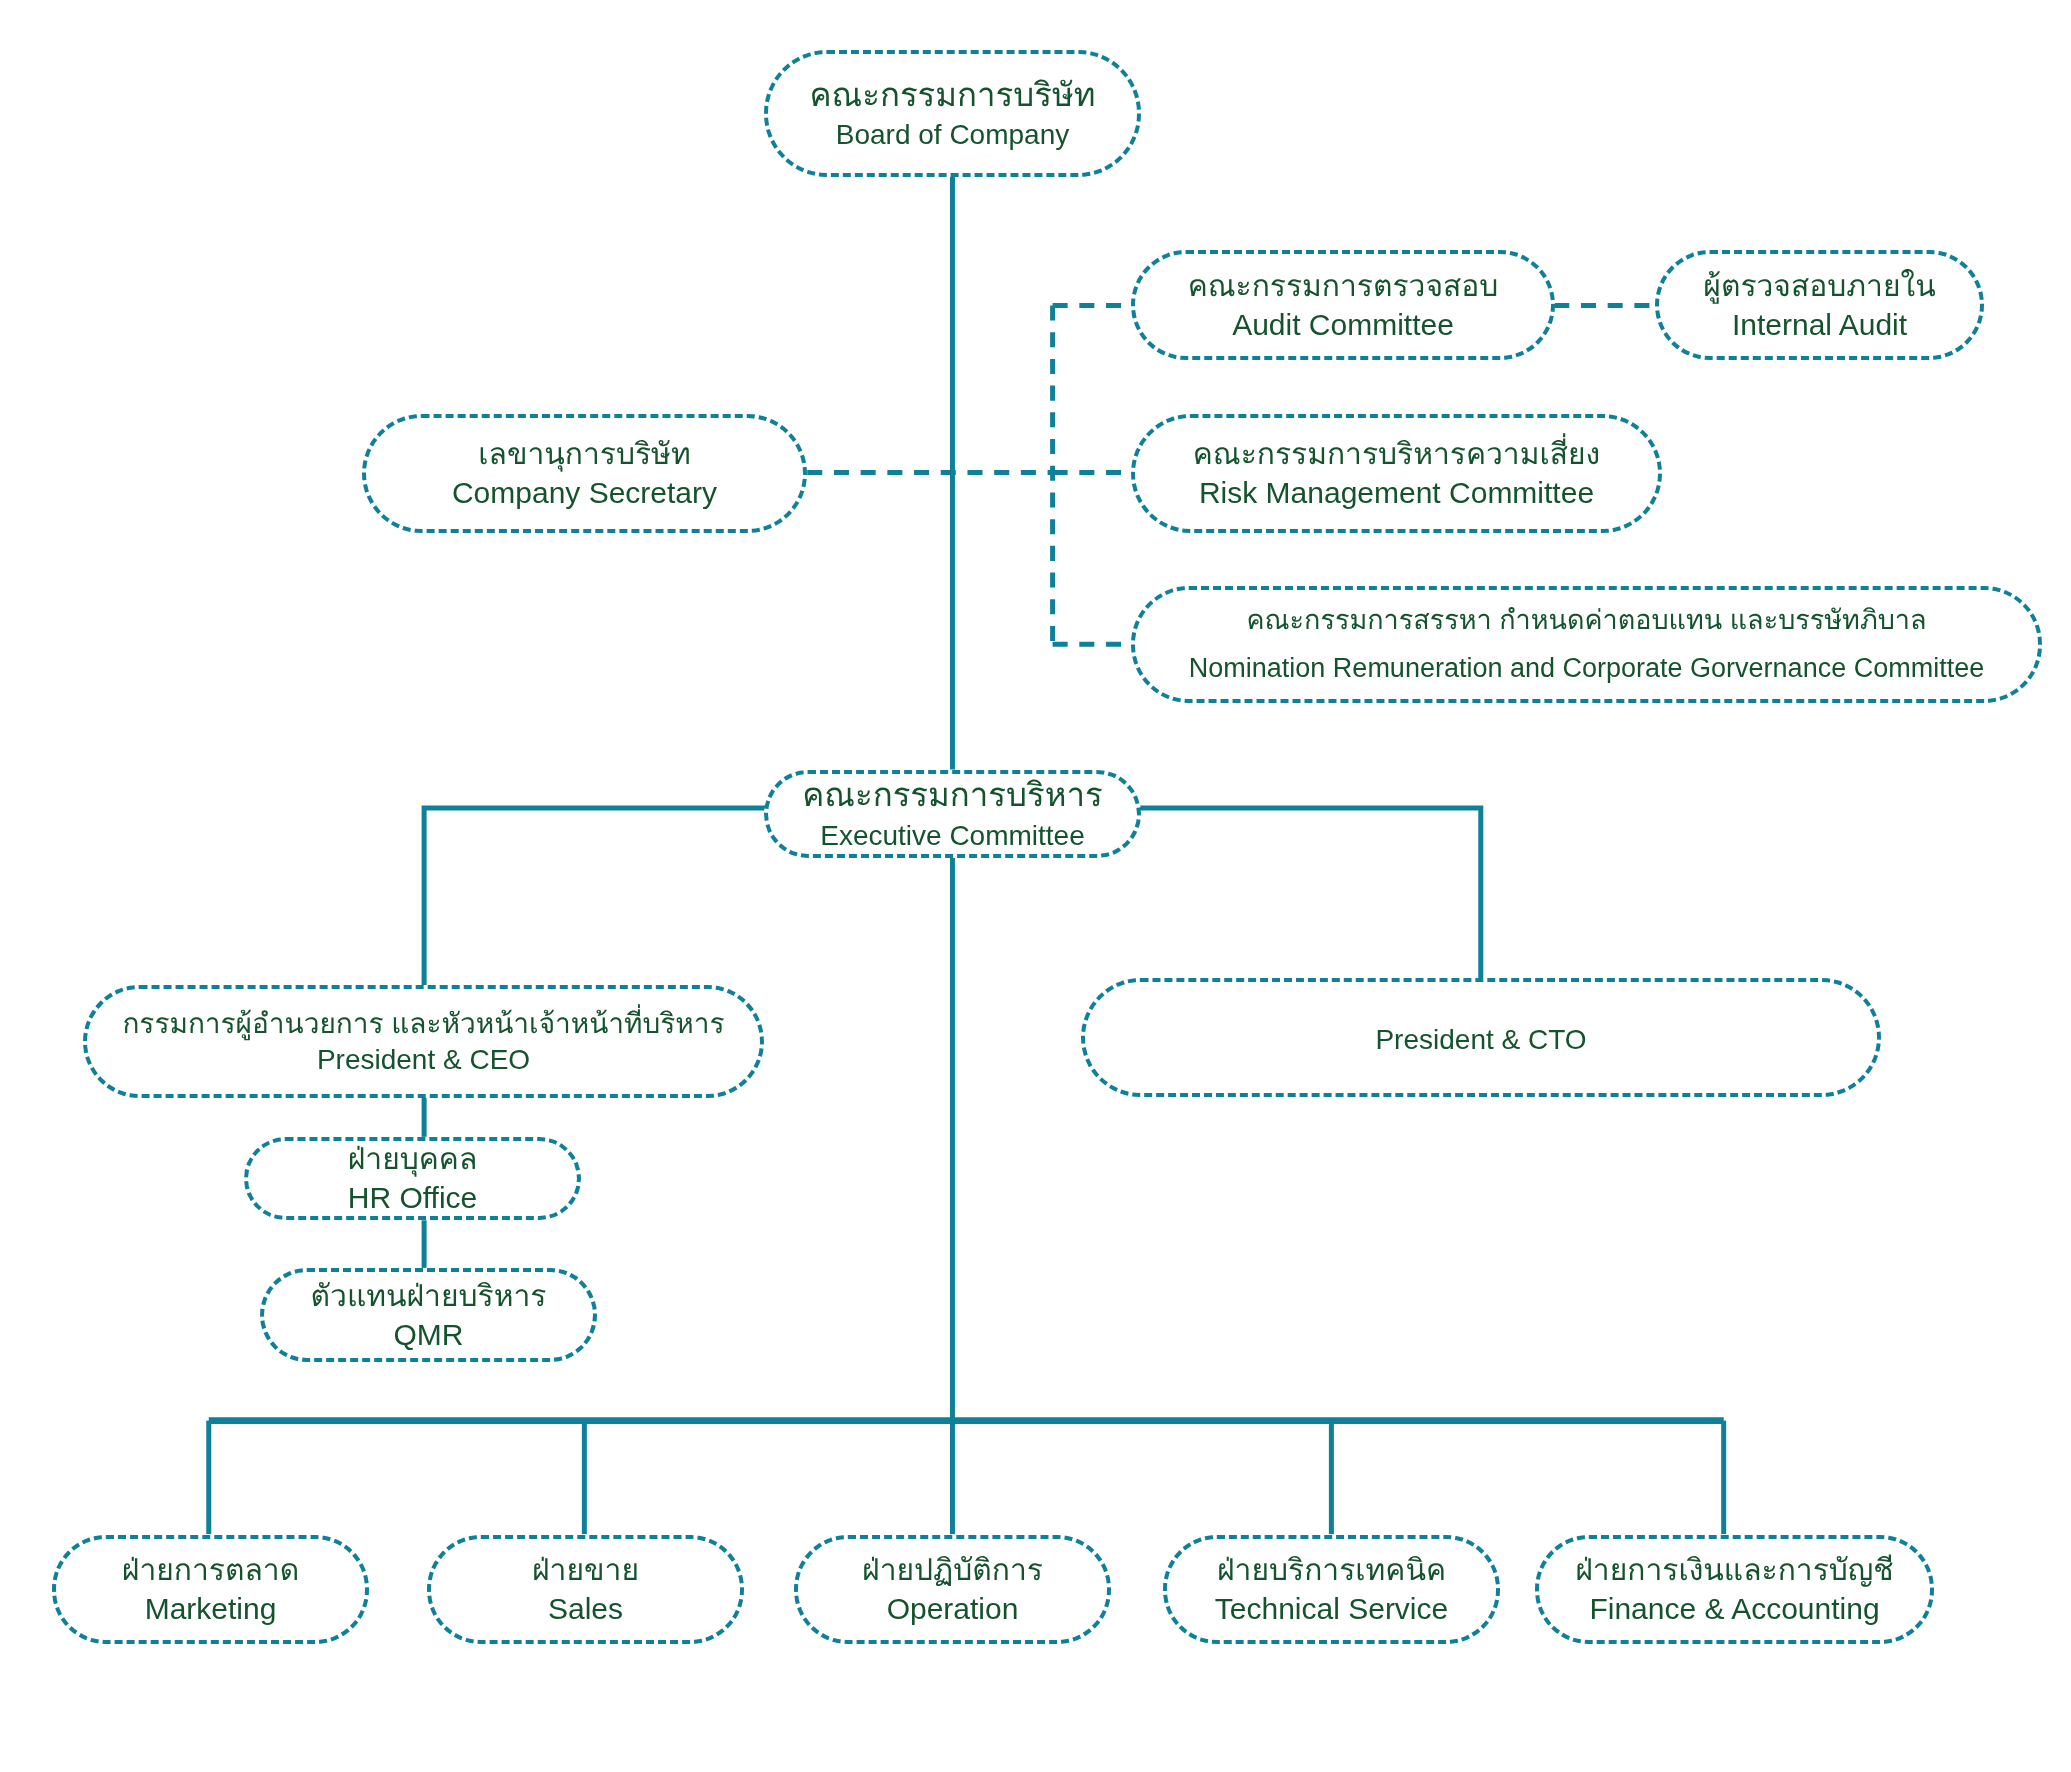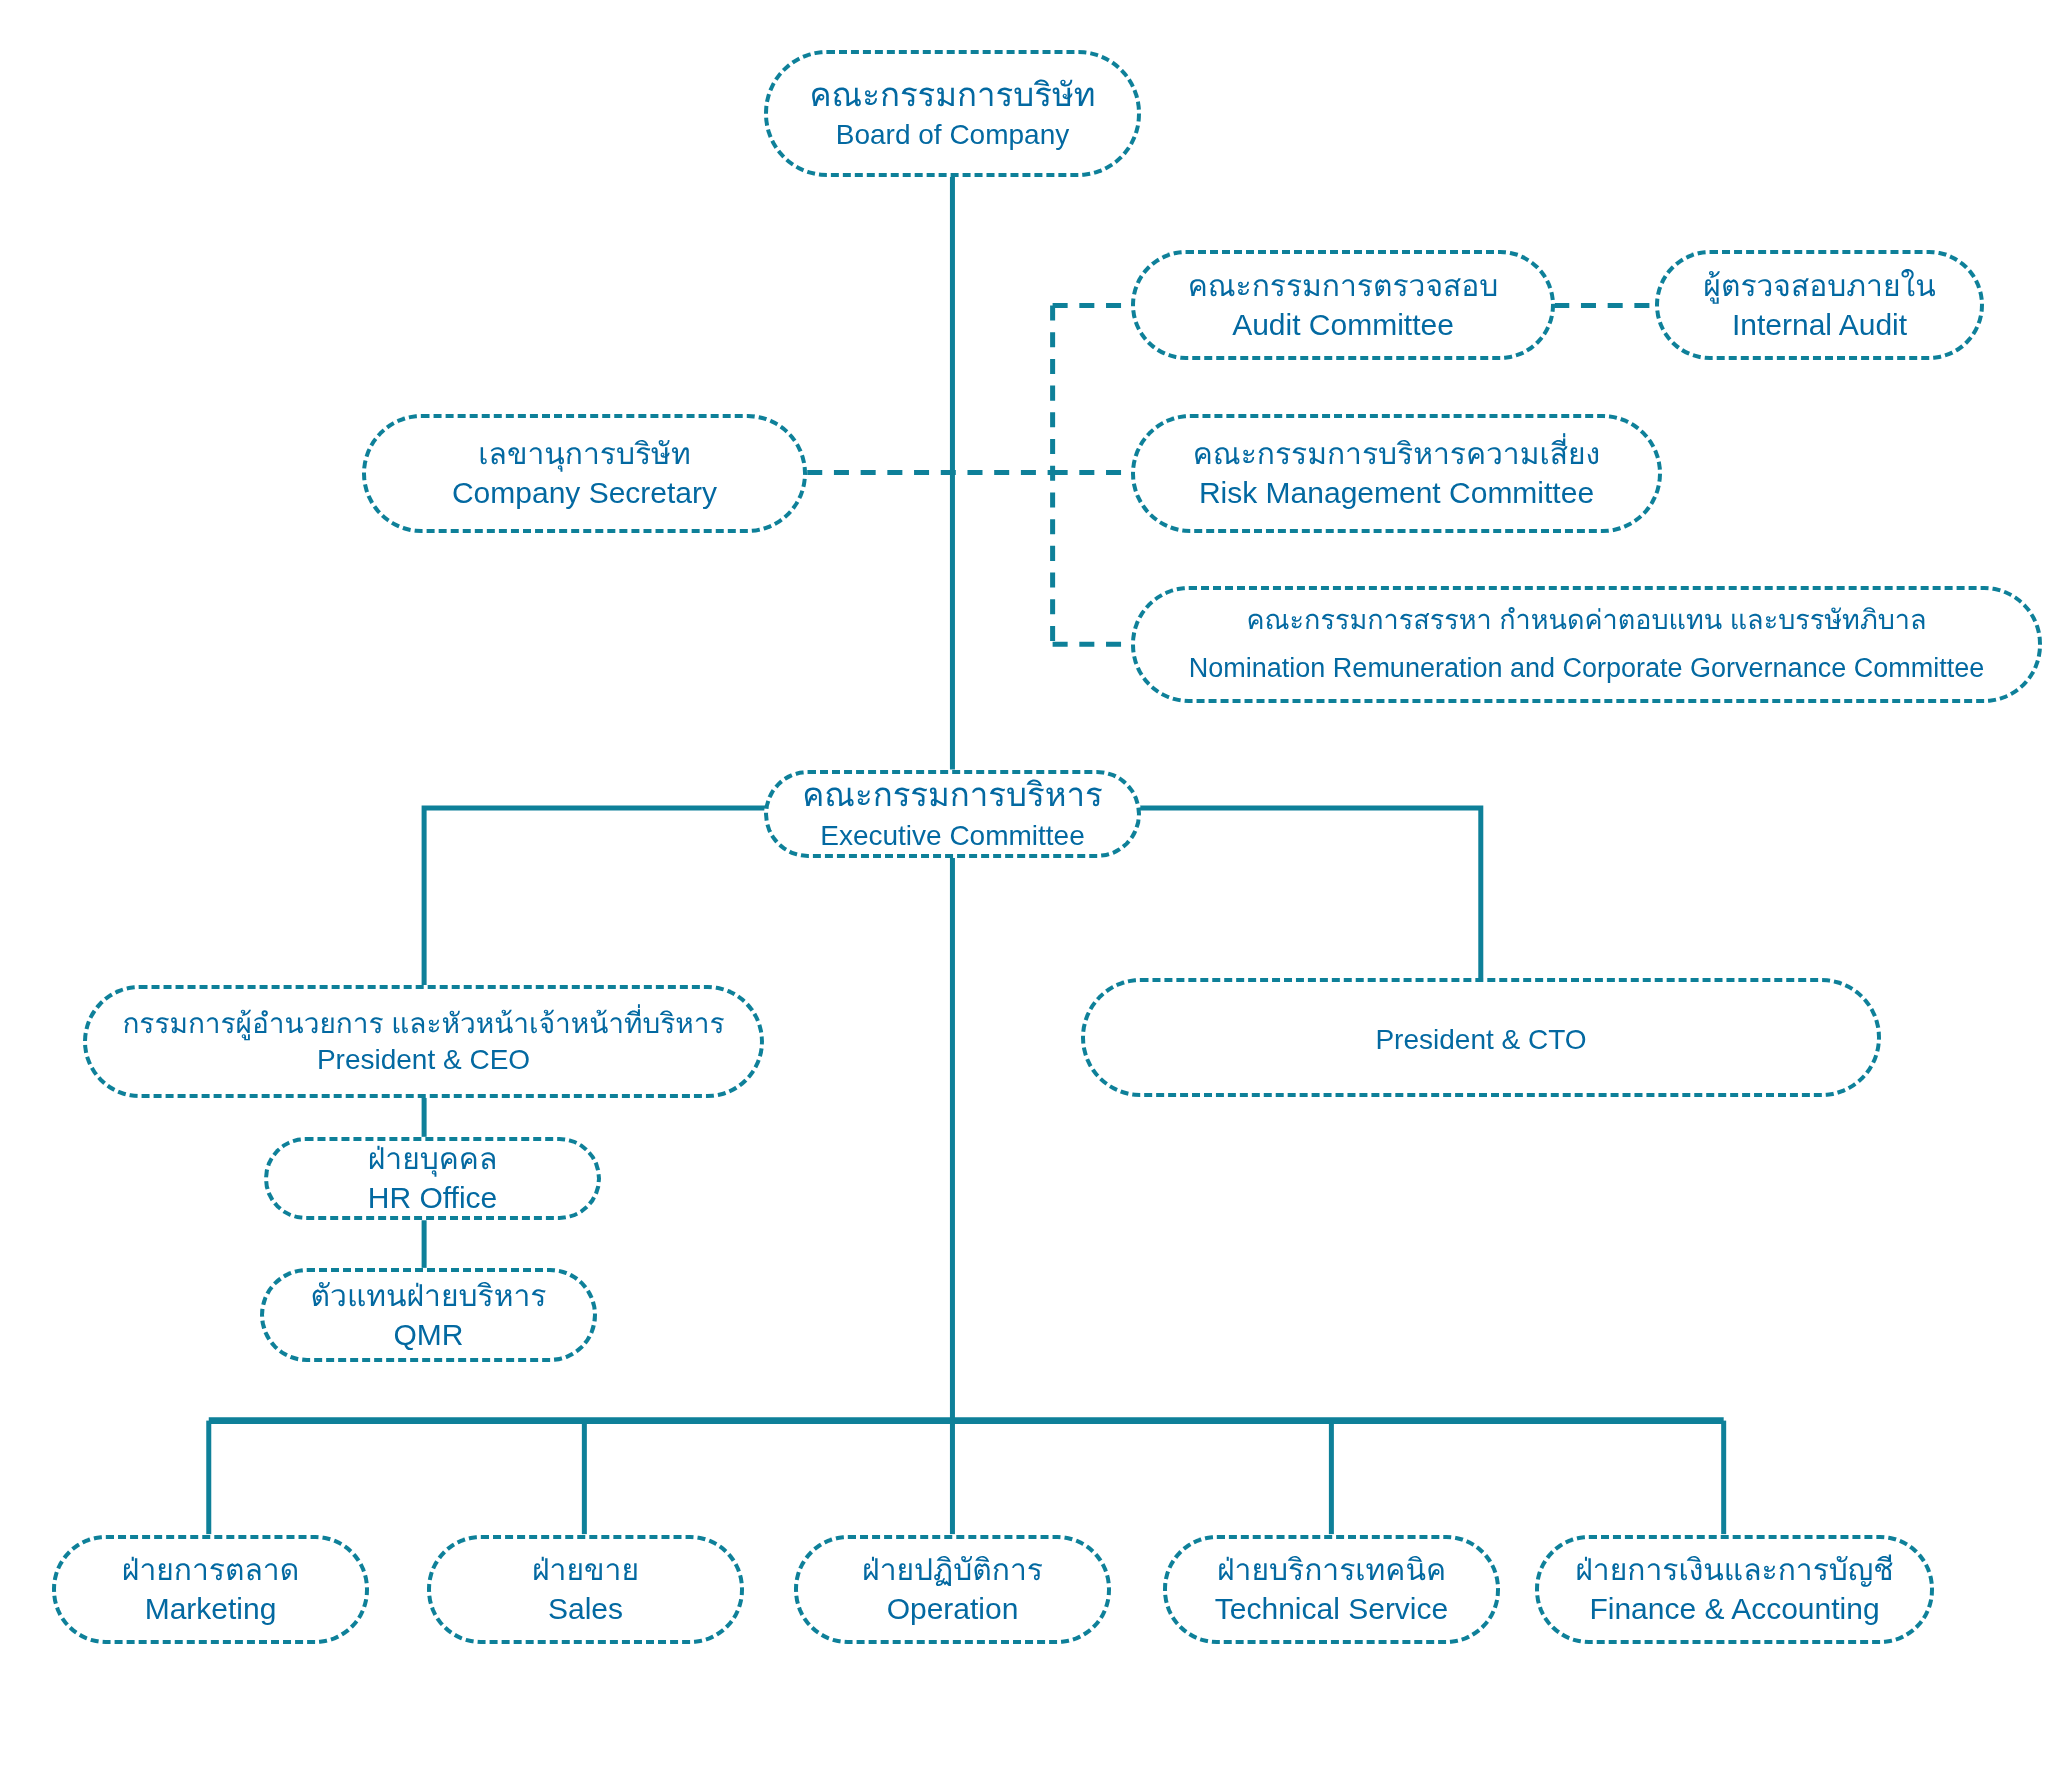--- a/index.html
+++ b/index.html
@@ -25,21 +25,21 @@
   }
   .node {
     position: absolute;
     box-sizing: border-box;
     display: flex;
     flex-direction: column;
     align-items: center;
     justify-content: center;
     border: 4.2px dashed #0e8099;
     background: #ffffff;
-    color: #0369a1;
+    color: #14532d;
     text-align: center;
     line-height: 1.18;
     z-index: 3;
   }
   .node .th {
     display: block;
     white-space: nowrap;
   }
   .node .en {
     display: block;
@@ -130,21 +130,21 @@
 
   <div class="node sz-sm" style="left:83px; top:985px; width:681px; height:113px; border-radius:57px;">
     <span class="th">กรรมการผู้อำนวยการ และหัวหน้าเจ้าหน้าที่บริหาร</span>
     <span class="en">President &amp; CEO</span>
   </div>
 
   <div class="node sz-sm" style="left:1081px; top:978px; width:800px; height:119px; border-radius:60px;">
     <span class="en">President &amp; CTO</span>
   </div>
 
-  <div class="node sz-md" style="left:264px; top:1137px; width:337px; height:83px; border-radius:42px;">
+  <div class="node sz-md" style="left:244px; top:1137px; width:337px; height:83px; border-radius:42px;">
     <span class="th">ฝ่ายบุคคล</span>
     <span class="en">HR Office</span>
   </div>
 
   <div class="node sz-md" style="left:260px; top:1268px; width:337px; height:94px; border-radius:47px;">
     <span class="th">ตัวแทนฝ่ายบริหาร</span>
     <span class="en">QMR</span>
   </div>
 
   <div class="node sz-md" style="left:52px; top:1535px; width:317px; height:109px; border-radius:54px;">

